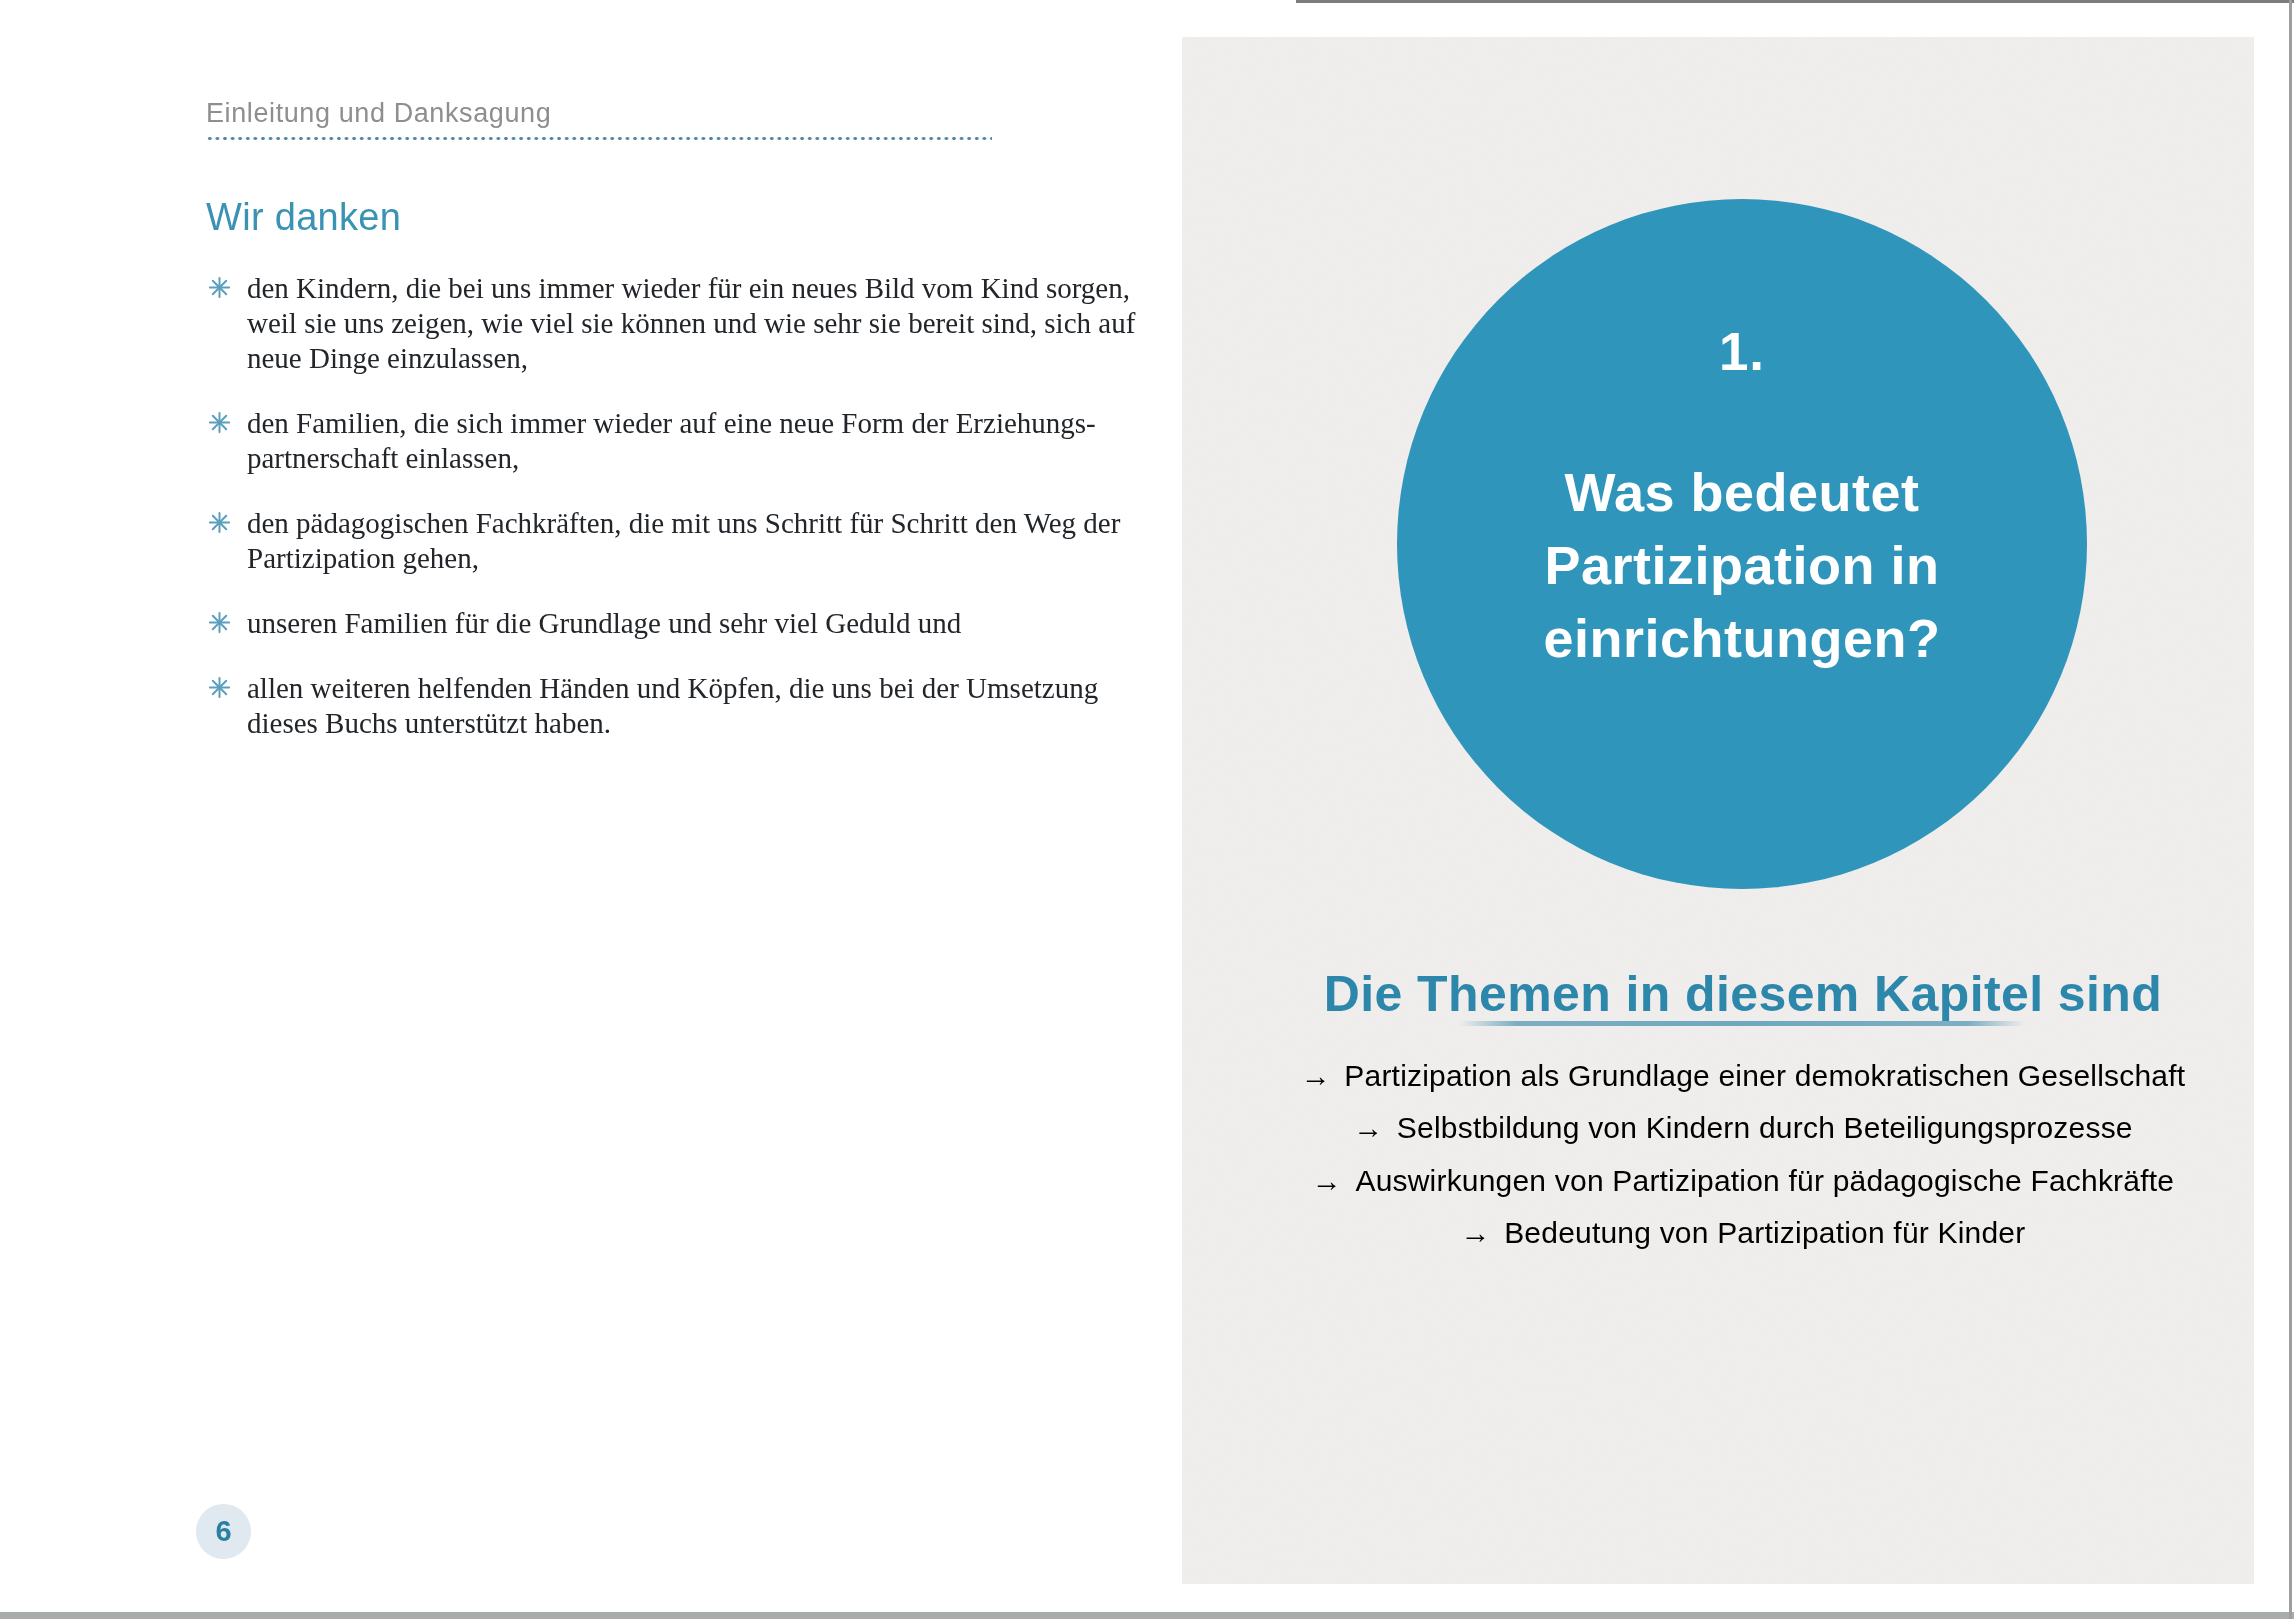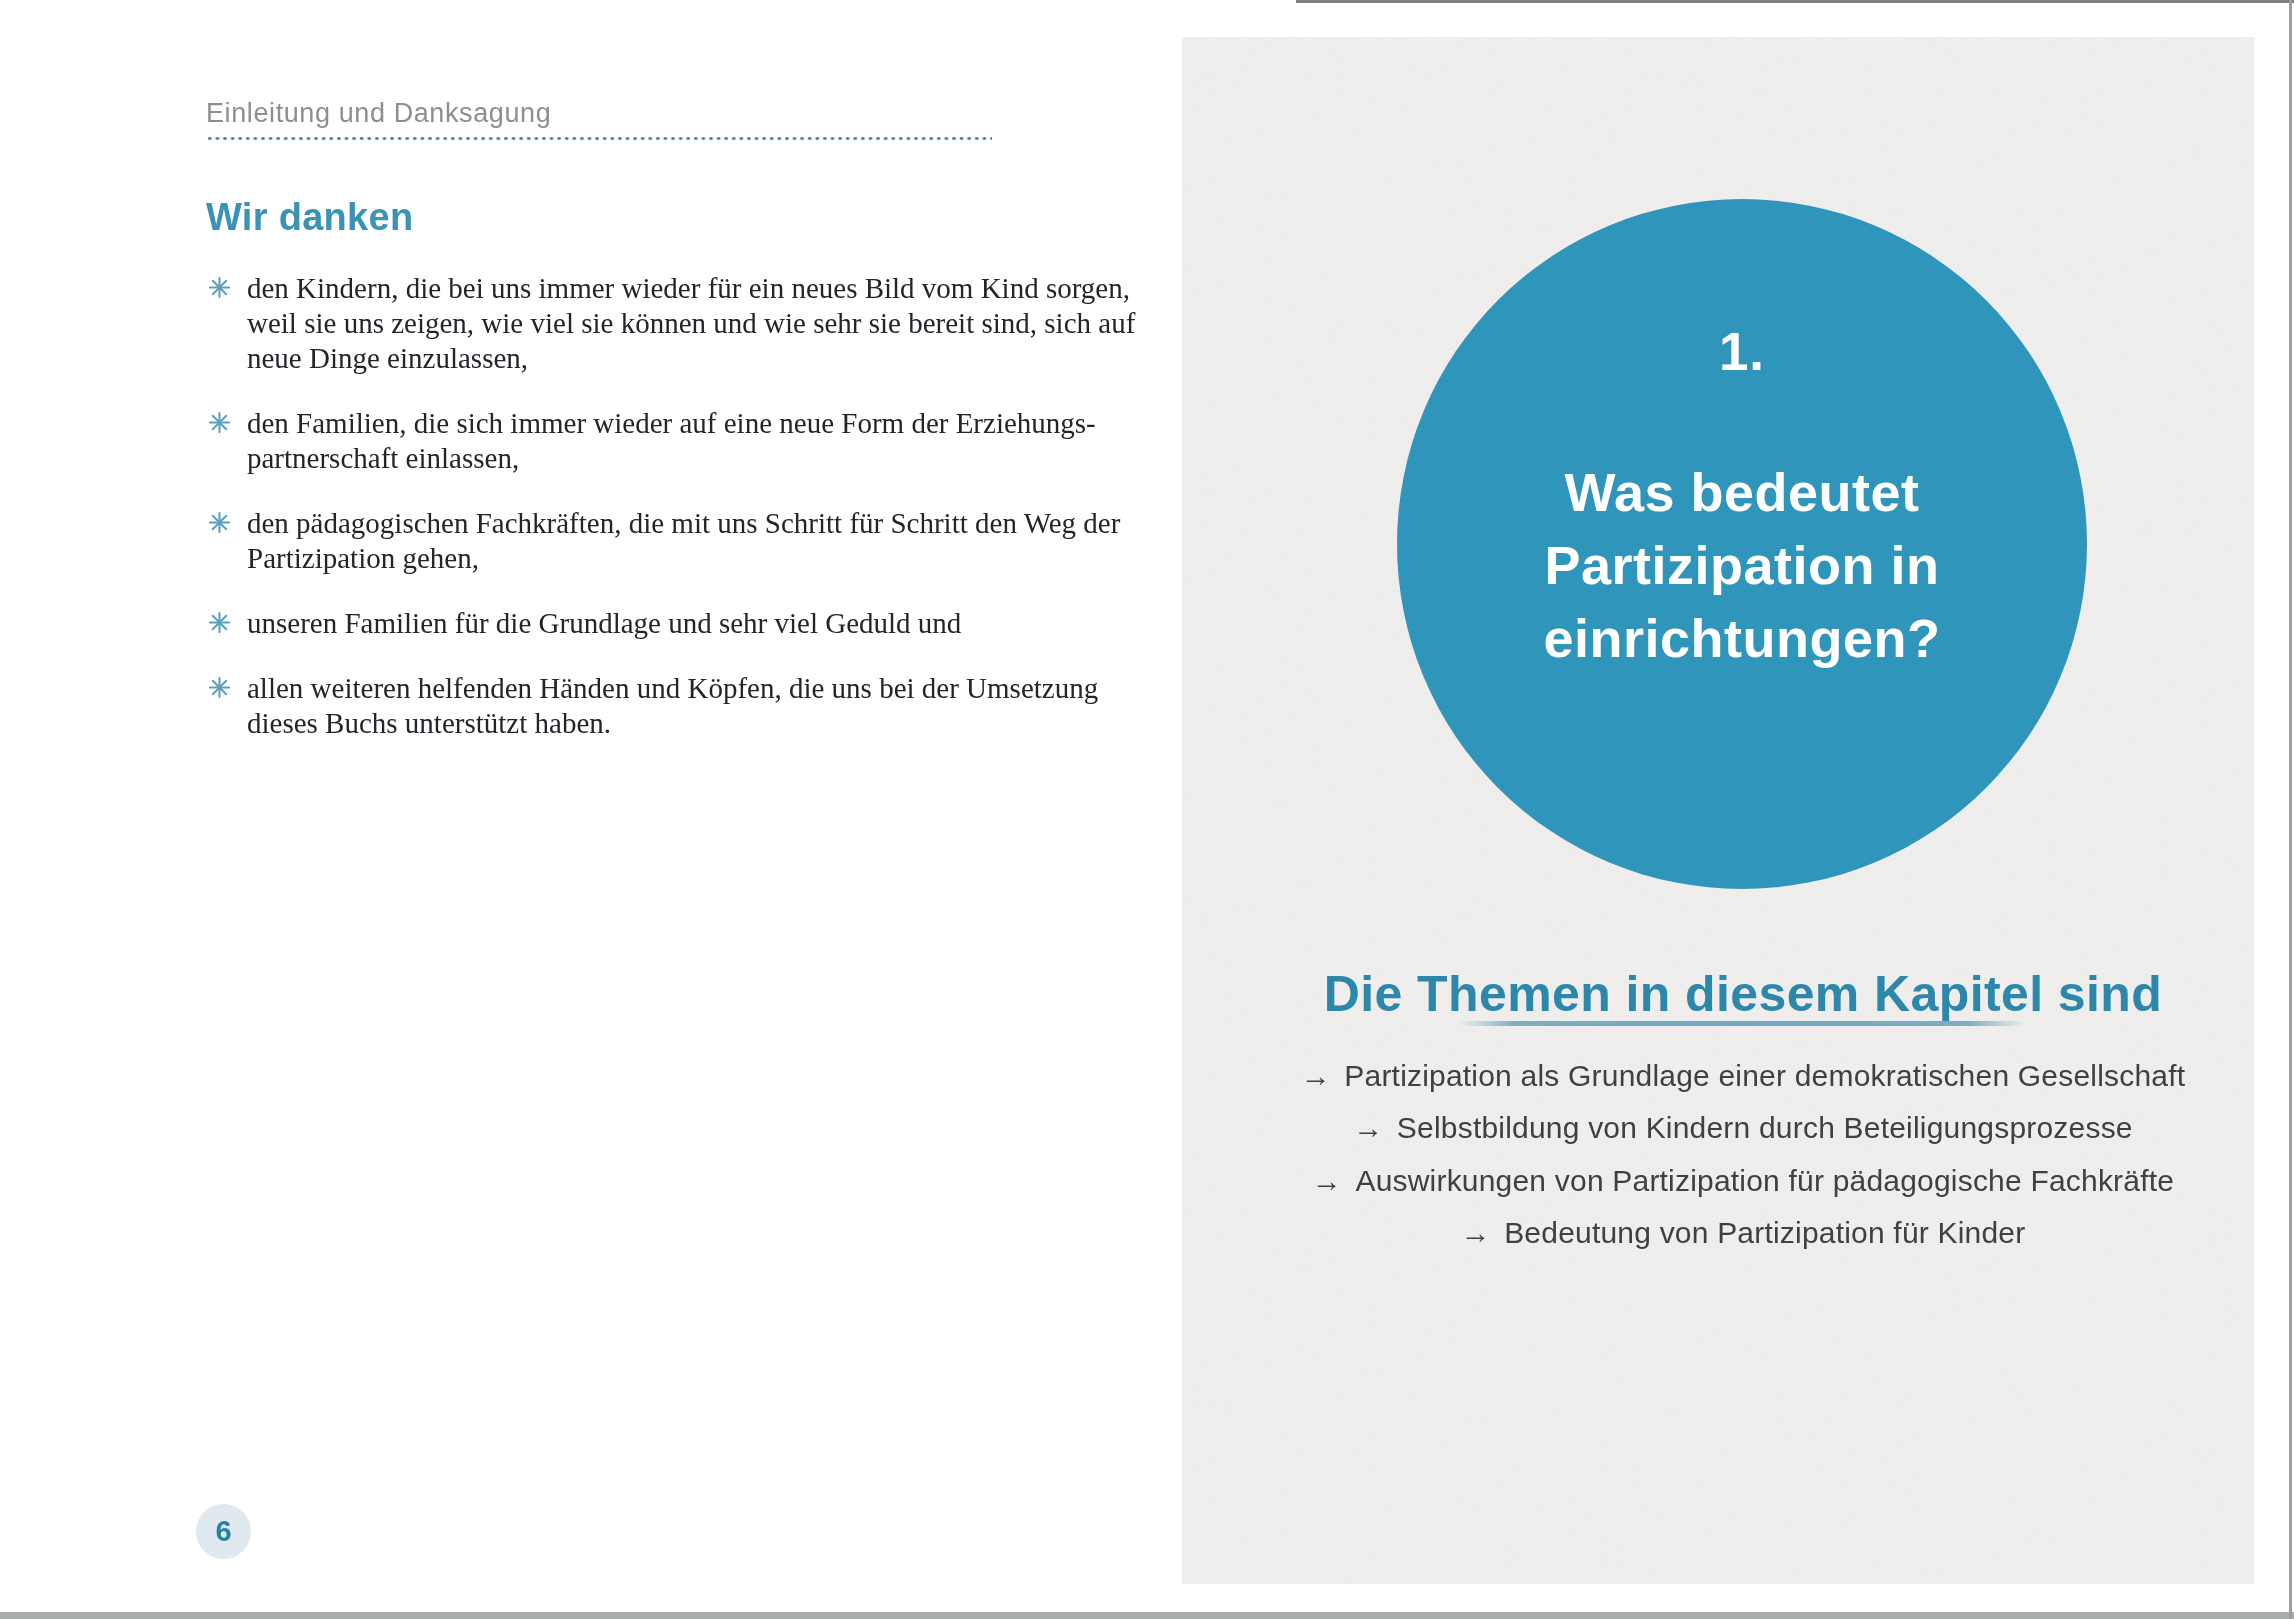--- a/index.html
+++ b/index.html
@@ -23,21 +23,21 @@
     position:absolute; left:206px; top:98px;
     font-size:27px; letter-spacing:0.6px; color:#8e8e8e; font-weight:400;
   }
   .dotted-rule {
     position:absolute; left:206px; top:135px; width:786px; height:6.7px;
     background-image: radial-gradient(circle, #4f8b9e 1.6px, rgba(79,139,158,0) 1.8px);
     background-size: 7.6px 6.7px; background-repeat: repeat-x; background-position: 0 center;
   }
   .left-heading {
     position:absolute; left:206px; top:196px;
-    font-size:38px; font-weight:700; color:#3a93b4; letter-spacing:0.3px;
+    font-size:38px; font-weight:400; color:#3a93b4; letter-spacing:0.3px;
   }
   .thanks-list { position:absolute; left:207px; top:271px; width:822px; }
   .thanks-item { display:flex; margin-bottom:30px; }
   .bullet-cell { width:40px; flex:0 0 40px; padding-top:3.8px; }
   .bullet-lines { flex:1; }
   .bullet-line {
     font-family: Liberation Serif, serif;
     font-size:29px; line-height:35px; color:#22252a; white-space:nowrap;
   }
   .page-badge {
@@ -75,21 +75,21 @@
   }
   .themes-rule {
     position:absolute; left:252px; top:984px; width:566px; height:4.8px; border-radius:2.9px;
     background: linear-gradient(90deg, rgba(124,174,195,0) 0%, #7caec3 10%, #6ea8bf 50%, #7caec3 90%, rgba(124,174,195,0) 100%);
   }
   .themes-list {
     position:absolute; left:0; top:1021px; width:100%;
     display:flex; flex-direction:column; gap:16.3px;
   }
   .theme-item {
-    font-size:30px; line-height:36px; font-weight:400; color:#404040; white-space:nowrap;
+    font-size:30px; line-height:36px; font-weight:400; color:#000000; white-space:nowrap;
     letter-spacing:0.2px;
   }
   .arrow-glyph { margin-right:13.4px; }
 </style>
 </head>
 <body>
 
 <div class="canvas">
 
   <div class="edge-top"></div>

